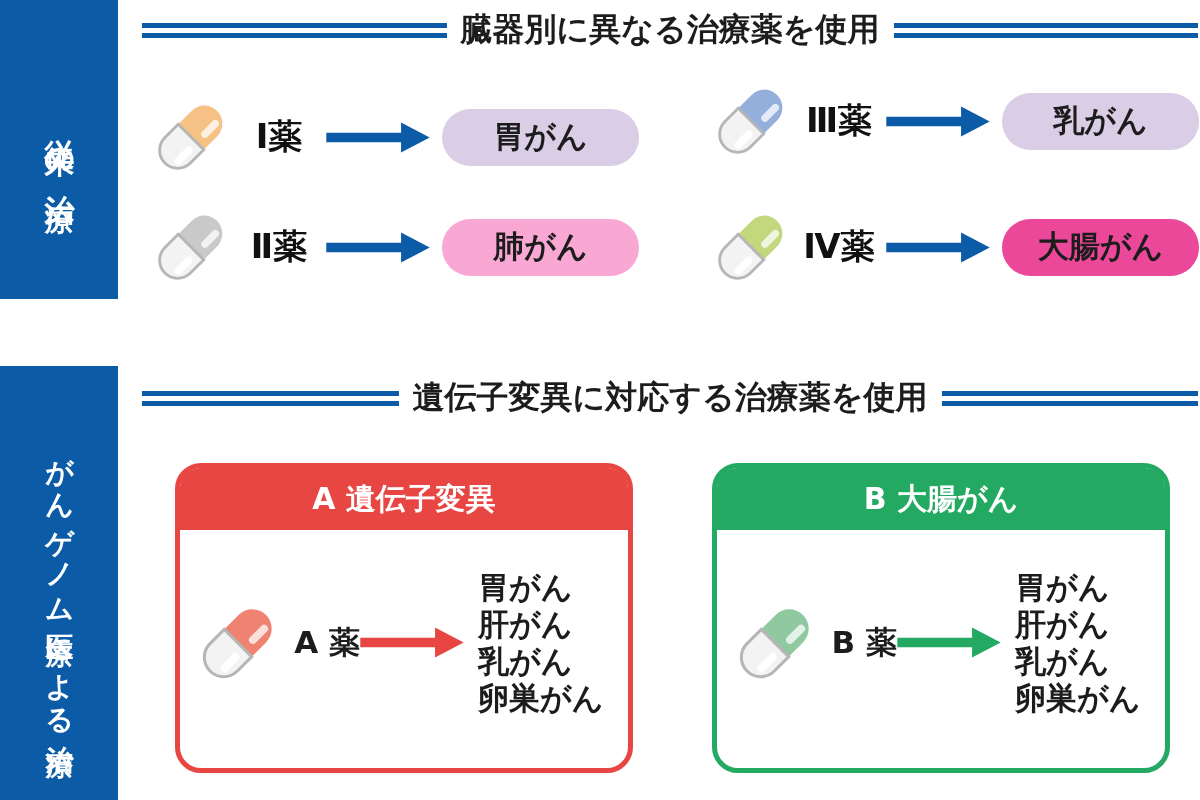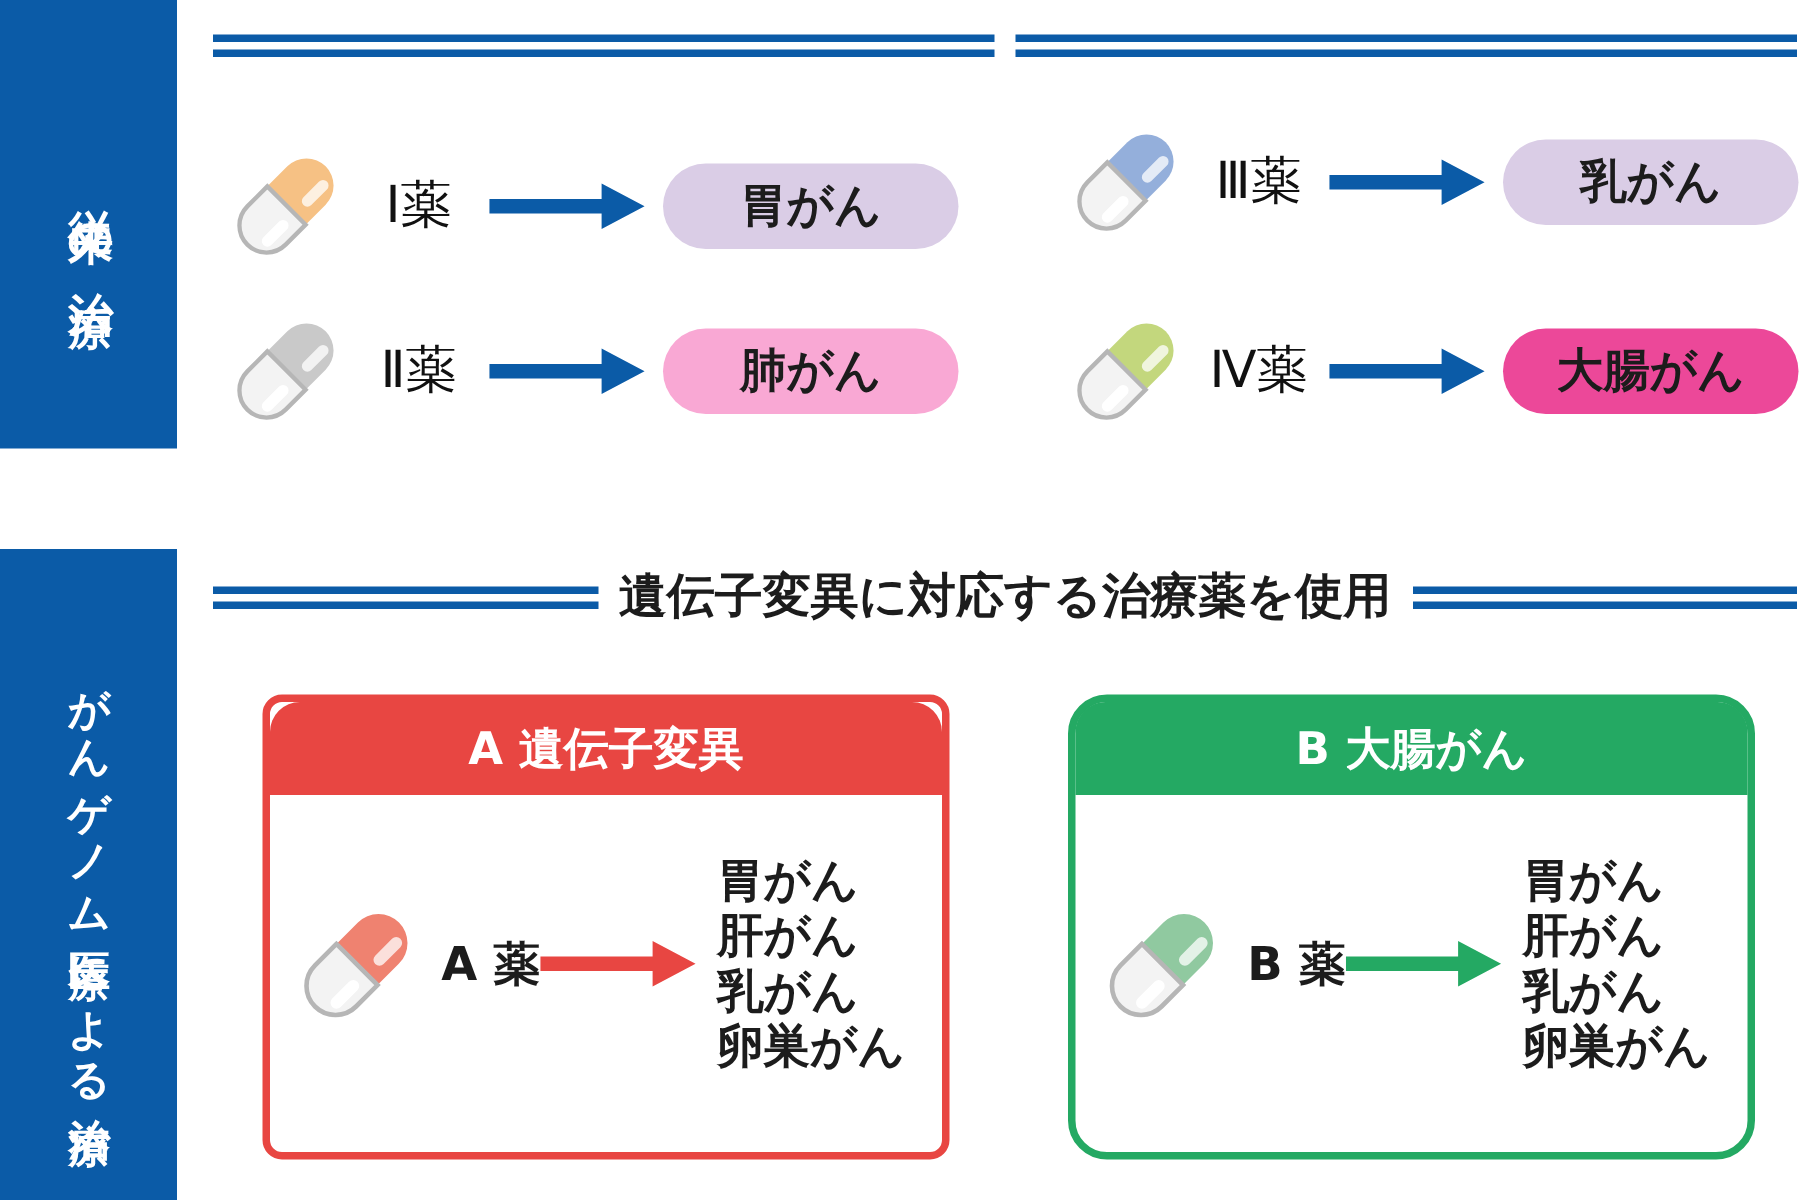--- a/index.html
+++ b/index.html
@@ -24,21 +24,21 @@
   .sec-header{display:flex;align-items:center;gap:14px;}
   .dline{flex:1;height:15px;border-top:5px solid;border-bottom:5px solid;box-sizing:border-box;}
   .sec-title{font-size:32px;font-weight:bold;white-space:nowrap;color:#1c1c1c;}
 
   
   .drug-row{display:flex;align-items:center;height:82px;}
   .capsule{width:82px;height:82px;flex-shrink:0;}
   .capsule-lg{width:88px;height:88px;}
   .drug-label{
     width:94px;flex-shrink:0;text-align:center;
-    font-size:34px;font-weight:normal;color:#111;white-space:nowrap;
+    font-size:34px;font-weight:bold;color:#111;white-space:nowrap;
   }
   .arrow{width:104px;height:35px;flex-shrink:0;}
   .target-pill{
     margin-left:12px;width:197px;height:57px;border-radius:29px;
     display:flex;align-items:center;justify-content:center;
     font-size:31px;font-weight:bold;color:#1c1c1c;white-space:nowrap;
   }
 
   
   .mutation-box{
@@ -62,20 +62,21 @@
 </style>
 </head>
 <body>
 
 <div class="abs banner" style="left: 0px; top: 0px; width: 118px; height: 299px; background-color: rgb(11, 91, 167);">
   <span class="vtext vtext-top">従来の治療</span>
 </div>
 
 <div class="abs sec-header" style="left:142px;top:8px;width:1056px;height:44px;">
   <span class="dline" style="border-color: rgb(11, 91, 167);"></span>
+  <span class="sec-title">臓器別に異なる治療薬を使用</span>
   <span class="dline" style="border-color: rgb(11, 91, 167);"></span>
 </div>
 
 <div class="abs drug-row" style="left:150px;top:96px;">
   <svg class="capsule" viewBox="0 0 100 100">
     <g transform="rotate(45 50 50)">
       <path d="M28 50 V27 A22 22 0 0 1 72 27 V50 Z" fill="#f6c184"></path>
       <path d="M28 50 V73 A22 22 0 0 0 72 73 V50 Z" stroke="#b6b6b6" stroke-width="3.5" fill="#f3f3f3"></path>
       <rect x="55" y="13" width="9" height="27" rx="4.5" fill="#ffffff" opacity="0.75"></rect>
       <rect x="55" y="59" width="9" height="27" rx="4.5" fill="#ffffff"></rect>
@@ -139,21 +140,21 @@
 <div class="abs banner" style="left: 0px; top: 366px; width: 118px; height: 434px; background-color: rgb(11, 91, 167);">
   <span class="vtext vtext-bottom">がんゲノム医療による治療</span>
 </div>
 
 <div class="abs sec-header" style="left:142px;top:376px;width:1056px;height:44px;">
   <span class="dline" style="border-color: rgb(11, 91, 167);"></span>
   <span class="sec-title">遺伝子変異に対応する治療薬を使用</span>
   <span class="dline" style="border-color: rgb(11, 91, 167);"></span>
 </div>
 
-<div class="abs mutation-box" style="left: 175px; top: 463px; border-color: rgb(232, 70, 66); border-radius: 13px;">
+<div class="abs mutation-box" style="left: 175px; top: 463px; border-color: rgb(232, 70, 66);">
   <div class="mutation-header" style="background-color: rgb(232, 70, 66);">A 遺伝子変異</div>
   <div class="mutation-content">
     <svg class="capsule capsule-lg" viewBox="0 0 100 100">
       <g transform="rotate(45 50 50)">
         <path d="M28 50 V27 A22 22 0 0 1 72 27 V50 Z" fill="#ef8270"></path>
         <path d="M28 50 V73 A22 22 0 0 0 72 73 V50 Z" stroke="#b6b6b6" stroke-width="3.5" fill="#f3f3f3"></path>
         <rect x="55" y="13" width="9" height="27" rx="4.5" fill="#ffffff" opacity="0.75"></rect>
         <rect x="55" y="59" width="9" height="27" rx="4.5" fill="#ffffff"></rect>
       </g>
     </svg>

